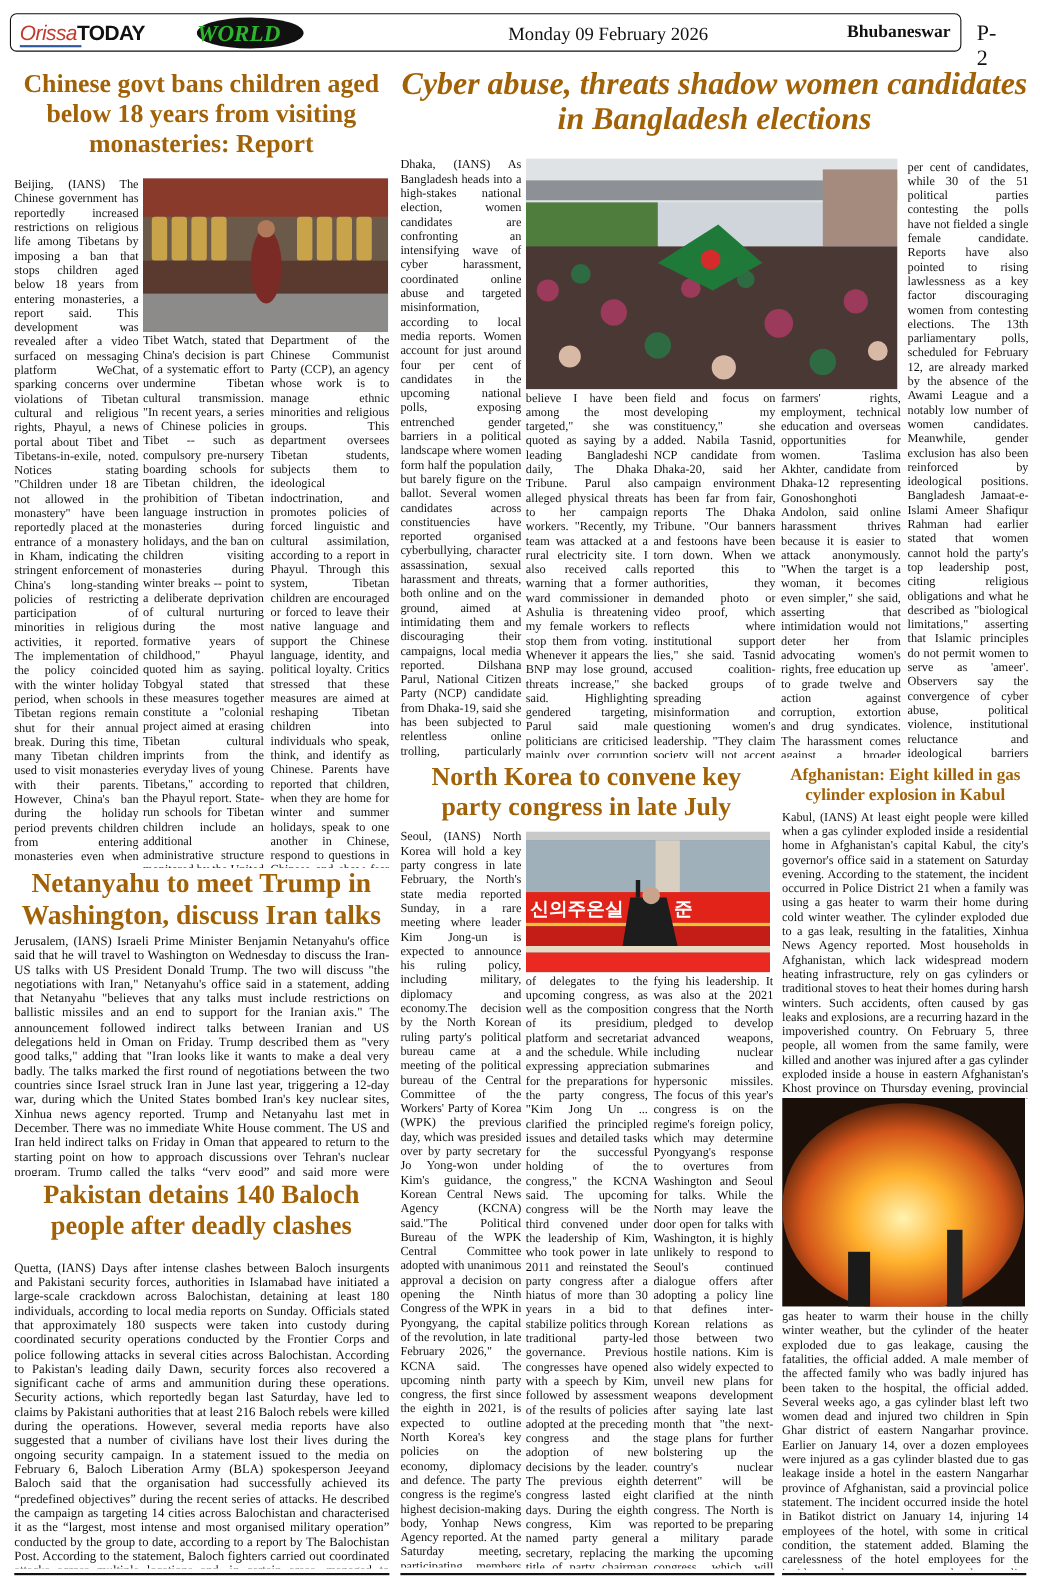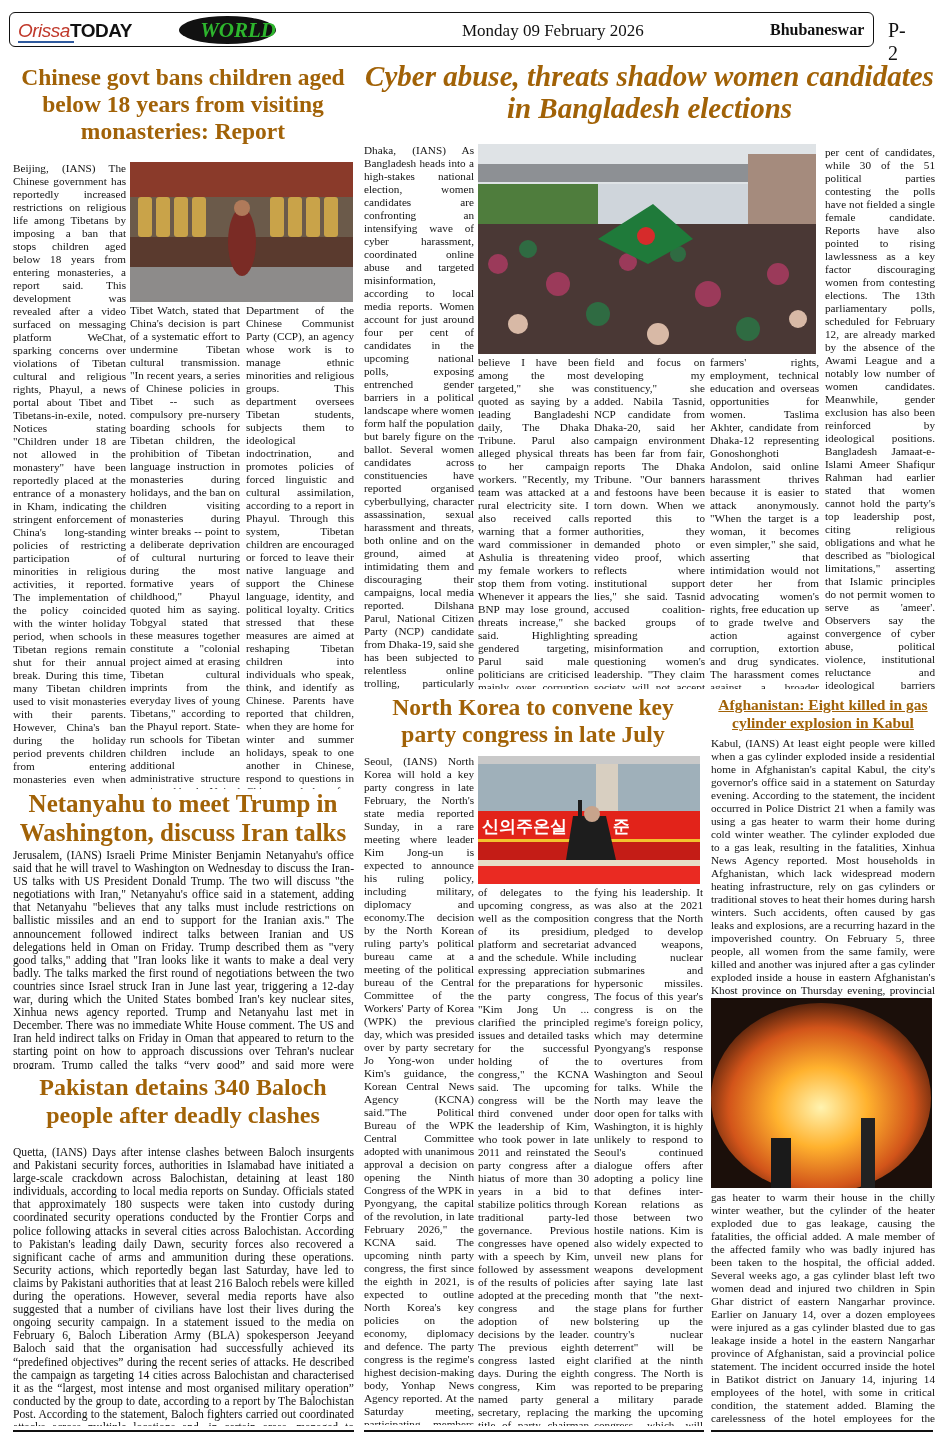--- a/index.html
+++ b/index.html
@@ -8,21 +8,21 @@
 
   .masthead { position: absolute; left: 9px; top: 12px; width: 865px; height: 35px;
     border: 1.5px solid #111; border-radius: 6px; background: #fff; }
   .logo { position: absolute; left: 8px; top: 7px; font-family: "Liberation Sans", sans-serif;
     font-size: 19px; font-weight: bold; letter-spacing: -0.5px; color: #111; }
   .logo .o { color: #c0392b; font-style: italic; font-weight: normal; }
   .logo .sub { font-style: italic; font-weight: normal; }
   .logo-bar { position: absolute; left: 8px; top: 28px; width: 56px; height: 2px; background: #2f5a9e; }
   .section-oval { position: absolute; left: 169px; top: 3px; width: 97px; height: 28px;
     border-radius: 50%; background: #111; color: #2db52d; font-style: italic; font-weight: bold;
-    font-size: 21px; text-align: right; line-height: 28px; }
+    font-size: 21px; text-align: left; line-height: 28px; }
   .dateline { position: absolute; left: 452px; top: 8px; font-size: 17px; font-weight: normal; }
   .city { position: absolute; left: 760px; top: 8px; font-size: 16px; font-weight: bold; }
   .pageno { position: absolute; left: 878px; top: 6px; font-size: 20px; }
 
   .hl { position: absolute; font-weight: bold; text-align: center; line-height: 1.15; color: #a16207; }
   .body { position: absolute; font-size: 11.2px; line-height: 13px; text-align: justify;
     hyphens: manual; }
   .body.wide { font-size: 11.6px; line-height: 13.1px; }
 
   .photo { position: absolute; overflow: hidden; }
@@ -63,21 +63,21 @@
     <ellipse cx="112" cy="80" rx="14" ry="34" fill="#7a2b25"></ellipse>
     <circle cx="112" cy="46" r="8" fill="#b07a5a"></circle>
   </svg>
 </div>
 <div class="body" style="left:130px; top:304px; width:110px; height:485px; overflow:hidden;">Tibet Watch, stated that China's decision is part of a systematic effort to undermine Tibetan cultural transmission. "In recent years, a series of Chinese policies in Tibet -- such as compulsory pre-nursery boarding schools for Tibetan children, the prohibition of Tibetan language instruction in monasteries during holidays, and the ban on children visiting monasteries during winter breaks -- point to a deliberate deprivation of cultural nurturing during the most formative years of childhood," Phayul quoted him as saying. Tobgyal stated that these measures together constitute a "colonial project aimed at erasing Tibetan cultural imprints from the everyday lives of young Tibetans," according to the Phayul report. State-run schools for Tibetan children include an additional administrative structure monitored by the United Front Work</div>
 <div class="body" style="left:246px; top:304px; width:108px; height:485px; overflow:hidden;">Department of the Chinese Communist Party (CCP), an agency whose work is to manage ethnic minorities and religious groups. This department oversees Tibetan students, subjects them to ideological indoctrination, and promotes policies of forced linguistic and cultural assimilation, according to a report in Phayul. Through this system, Tibetan children are encouraged or forced to leave their native language and support the Chinese language, identity, and political loyalty. Critics stressed that these measures are aimed at reshaping Tibetan children into individuals who speak, think, and identify as Chinese. Parents have reported that children, when they are home for winter and summer holidays, speak to one another in Chinese, respond to questions in Chinese and show fear or hesitation about visiting monasteries.</div>
 
 <div class="hl" style="left:8px; top:790px; width:350px; font-size:25px;">Netanyahu to meet Trump in Washington, discuss Iran talks</div>
 <div class="body wide" style="left:13px; top:849px; width:341px; height:220px; overflow:hidden;">Jerusalem, (IANS) Israeli Prime Minister Benjamin Netanyahu's office said that he will travel to Washington on Wednesday to discuss the Iran-US talks with US President Donald Trump. The two will discuss "the negotiations with Iran," Netanyahu's office said in a statement, adding that Netanyahu "believes that any talks must include restrictions on ballistic missiles and an end to support for the Iranian axis." The announcement followed indirect talks between Iranian and US delegations held in Oman on Friday. Trump described them as "very good talks," adding that "Iran looks like it wants to make a deal very badly. The talks marked the first round of negotiations between the two countries since Israel struck Iran in June last year, triggering a 12-day war, during which the United States bombed Iran's key nuclear sites, Xinhua news agency reported. Trump and Netanyahu last met in December. There was no immediate White House comment. The US and Iran held indirect talks on Friday in Oman that appeared to return to the starting point on how to approach discussions over Tehran's nuclear program. Trump called the talks “very good” and said more were planned for early next week. Trump has repeatedly threatened to use force to compel Iran to reach a deal on its nuclear program after sending the aircraft carrier USS Abraham Lincoln and other warships to the region amid Tehran's crackdown on nationwide protests that killed thousands.</div>
 
-<div class="hl" style="left:8px; top:1074px; width:350px; font-size:24px;">Pakistan detains 340 Baloch people after deadly clashes</div>
+<div class="hl" style="left:8px; top:1074px; width:350px; font-size:24px;">Pakistan detains 140 Baloch people after deadly clashes</div>
 <div class="body wide" style="left:13px; top:1146px; width:341px; height:280px; overflow:hidden;">Quetta, (IANS) Days after intense clashes between Baloch insurgents and Pakistani security forces, authorities in Islamabad have initiated a large-scale crackdown across Balochistan, detaining at least 180 individuals, according to local media reports on Sunday. Officials stated that approximately 180 suspects were taken into custody during coordinated security operations conducted by the Frontier Corps and police following attacks in several cities across Balochistan. According to Pakistan's leading daily Dawn, security forces also recovered a significant cache of arms and ammunition during these operations. Security actions, which reportedly began last Saturday, have led to claims by Pakistani authorities that at least 216 Baloch rebels were killed during the operations. However, several media reports have also suggested that a number of civilians have lost their lives during the ongoing security campaign. In a statement issued to the media on February 6, Baloch Liberation Army (BLA) spokesperson Jeeyand Baloch said that the organisation had successfully achieved its “predefined objectives” during the recent series of attacks. He described the campaign as targeting 14 cities across Balochistan and characterised it as the “largest, most intense and most organised military operation” conducted by the group to date, according to a report by The Balochistan Post. According to the statement, Baloch fighters carried out coordinated attacks across multiple locations and, in certain areas, managed to establish control over security posts, military installations and sections of urban regions. The spokesperson claimed that in several cities, BLA units retained their positions for as long as six consecutive days, which he described as forcing Pakistani security forces into a “sustained retreat.”</div>
 <div class="rule" style="left:13px; top:1430px; width:341px;"></div>
 
 <div class="hl" style="left:362px; top:60px; width:575px; font-size:29px; line-height:1.12;font-style:italic;">Cyber abuse, threats shadow women candidates in Bangladesh elections</div>
 <div class="body" style="left:364px; top:144px; width:110px; height:545px; overflow:hidden;">Dhaka, (IANS) As Bangladesh heads into a high-stakes national election, women candidates are confronting an intensifying wave of cyber harassment, coordinated online abuse and targeted misinformation, according to local media reports. Women account for just around four per cent of candidates in the upcoming national polls, exposing entrenched gender barriers in a political landscape where women form half the population but barely figure on the ballot. Several women candidates across constituencies have reported organised cyberbullying, character assassination, sexual harassment and threats, both online and on the ground, aimed at intimidating them and discouraging their campaigns, local media reported. Dilshana Parul, National Citizen Party (NCP) candidate from Dhaka-19, said she has been subjected to relentless online trolling, particularly over her choice to wear a headscarf "Not only supporters of rival parties but even those who call themselves progressive are involved. I</div>
 <div class="photo" style="left:478px; top:144px; width:338px; height:210px;">
   <svg width="338" height="210" viewBox="0 0 338 210" preserveAspectRatio="none">
     <rect width="338" height="210" fill="#cfd5db"></rect>
     <rect x="0" y="0" width="338" height="40" fill="#dfe3e6"></rect>
     <rect x="0" y="20" width="338" height="18" fill="#8d9094"></rect>
@@ -127,21 +127,21 @@
     <rect x="0" y="110" width="222" height="18" fill="#ea2a22"></rect>
     <path d="M95,60 L128,60 L138,104 L88,104 Z" fill="#1d1d1d"></path>
     <circle cx="114" cy="58" r="8" fill="#c8a48c"></circle>
     <rect x="100" y="44" width="4" height="16" fill="#1d1d1d"></rect>
   </svg>
 </div>
 <div class="body" style="left:478px; top:886px; width:111px; height:540px; overflow:hidden;">of delegates to the upcoming congress, as well as the composition of its presidium, platform and secretariat and the schedule. While expressing appreciation for the preparations for the party congress, "Kim Jong Un ... clarified the principled issues and detailed tasks for the successful holding of the congress," the KCNA said. The upcoming congress will be the third convened under the leadership of Kim, who took power in late 2011 and reinstated the party congress after a hiatus of more than 30 years in a bid to stabilize politics through traditional party-led governance. Previous congresses have opened with a speech by Kim, followed by assessment of the results of policies adopted at the preceding congress and the adoption of new decisions by the leader. The previous eighth congress lasted eight days. During the eighth congress, Kim was named party general secretary, replacing the title of party chairman and assuming the high-profile post held by his late predecessors, further solidi-</div>
 <div class="body" style="left:594px; top:886px; width:109px; height:540px; overflow:hidden;">fying his leadership. It was also at the 2021 congress that the North pledged to develop advanced weapons, including nuclear submarines and hypersonic missiles. The focus of this year's congress is on the regime's foreign policy, which may determine Pyongyang's response to overtures from Washington and Seoul for talks. While the North may leave the door open for talks with Washington, it is highly unlikely to respond to Seoul's continued dialogue offers after adopting a policy line that defines inter-Korean relations as those between two hostile nations. Kim is also widely expected to unveil new plans for weapons development after saying late last month that "the next-stage plans for further bolstering up the country's nuclear deterrent" will be clarified at the ninth congress. The North is reported to be preparing a military parade marking the upcoming congress, which will also be closely watched for signs of any new weapon systems.</div>
 <div class="rule" style="left:364px; top:1430px; width:340px;"></div>
 
-<div class="hl" style="left:708px; top:696px; width:230px; font-size:15.5px;text-decoration:underline;">Afghanistan: Eight killed in gas cylinder explosion in Kabul</div>
+<div class="hl" style="left:708px; top:696px; width:230px; font-size:15.5px;">Afghanistan: Eight killed in gas cylinder explosion in Kabul</div>
 <div class="body" style="left:711px; top:737px; width:224px; height:262px; overflow:hidden;">Kabul, (IANS) At least eight people were killed when a gas cylinder exploded inside a residential home in Afghanistan's capital Kabul, the city's governor's office said in a statement on Saturday evening. According to the statement, the incident occurred in Police District 21 when a family was using a gas heater to warm their home during cold winter weather. The cylinder exploded due to a gas leak, resulting in the fatalities, Xinhua News Agency reported. Most households in Afghanistan, which lack widespread modern heating infrastructure, rely on gas cylinders or traditional stoves to heat their homes during harsh winters. Such accidents, often caused by gas leaks and explosions, are a recurring hazard in the impoverished country. On February 5, three people, all women from the same family, were killed and another was injured after a gas cylinder exploded inside a house in eastern Afghanistan's Khost province on Thursday evening, provincial police spokesman Tahir Ehrar said. The ill-fated family was using a</div>
 <div class="photo" style="left:711px; top:998px; width:221px; height:190px;">
   <svg width="221" height="190" viewBox="0 0 221 190" preserveAspectRatio="none">
     <defs>
       <radialGradient id="fire" cx="50%" cy="55%" r="60%">
         <stop offset="0" stop-color="#fff3b0"></stop>
         <stop offset="0.35" stop-color="#ffb22e"></stop>
         <stop offset="0.7" stop-color="#d2541a"></stop>
         <stop offset="1" stop-color="#2a1208"></stop>
       </radialGradient>

